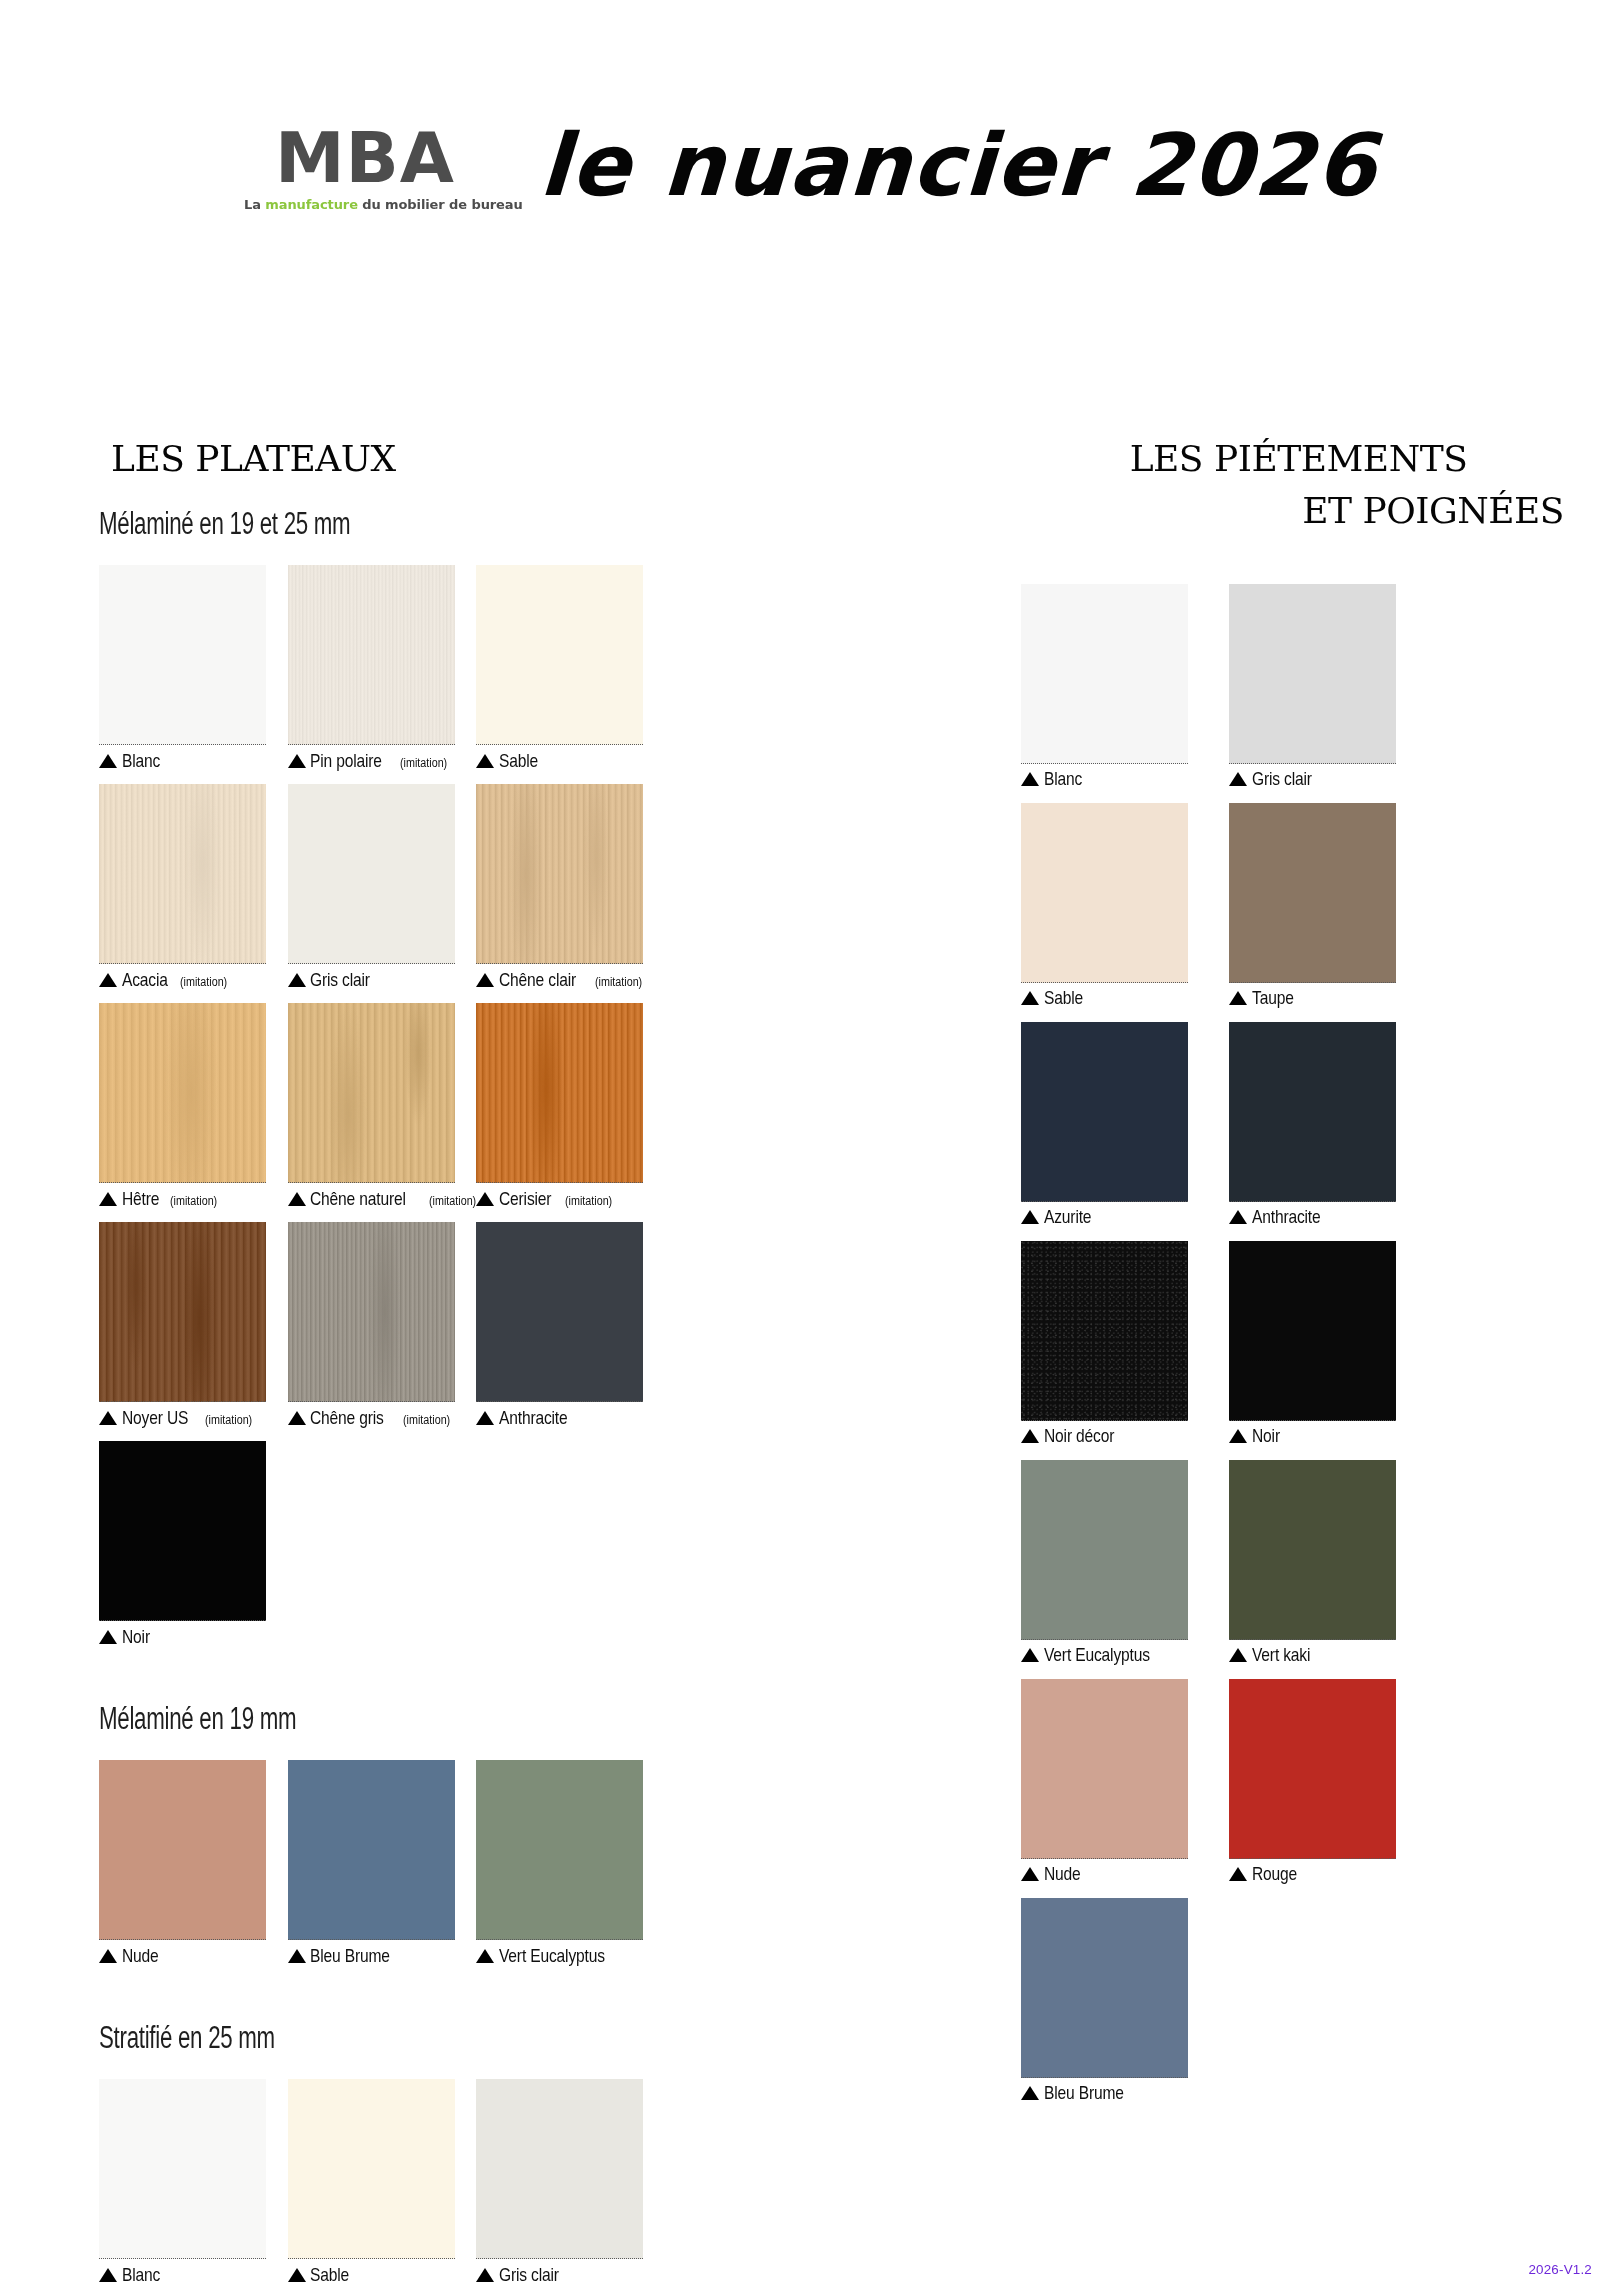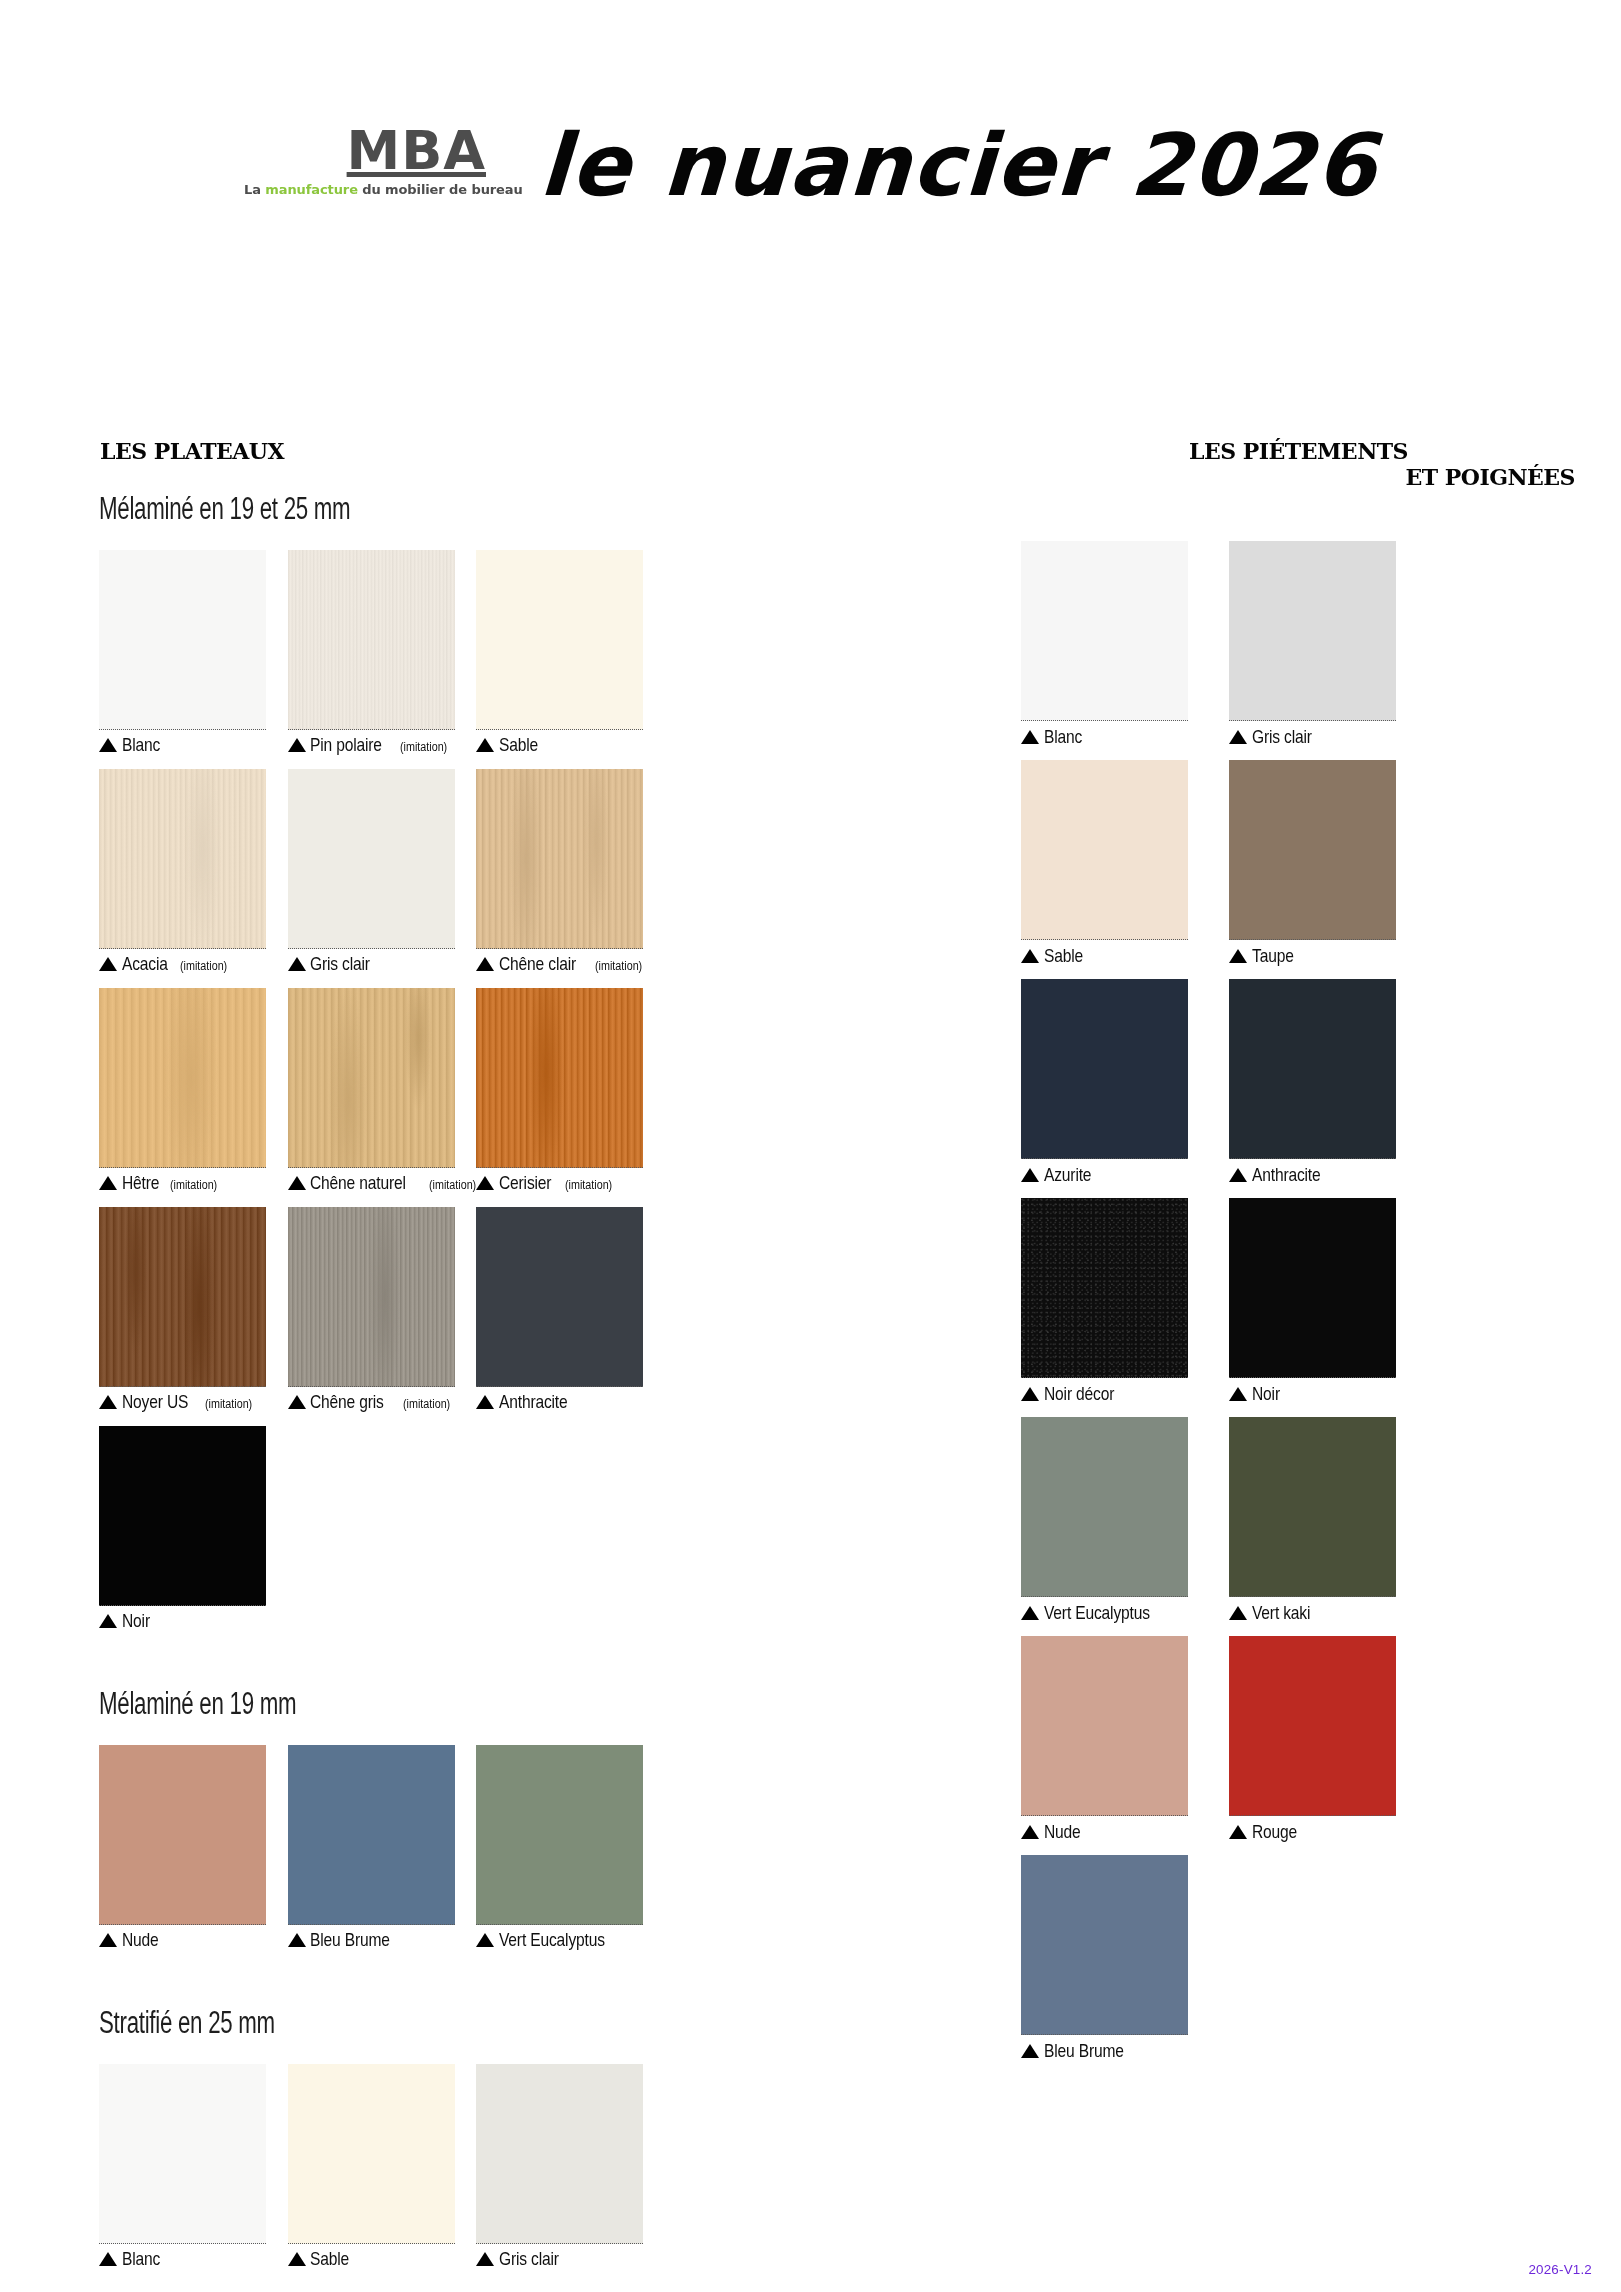--- a/index.html
+++ b/index.html
@@ -27,27 +27,26 @@
   }
   #logo-block {
     position: absolute;
     left: 244px;
     top: 125px;
     width: 242px;
   }
   #logo-mark {
     font-family: "DejaVu Sans", sans-serif;
     font-weight: 700;
-    font-size: 54px;
+    font-size: 70px;
     letter-spacing: 0.9px;
     color: #4d4d4d;
     line-height: 0.95;
     display: block;
-    text-align: right;
-    text-decoration: underline;
+    text-align: center;
   }
   #logo-tagline {
     display: block;
     text-align: center;
     font-family: "DejaVu Sans", sans-serif;
     font-weight: 700;
     font-size: 13px;
     color: #4d4d4d;
     letter-spacing: -0.1px;
     margin-top: 5.4px;
@@ -76,25 +75,25 @@
     top: 0;
     width: 1621px;
     height: 2293px;
   }
   .column { position: absolute; top: 0; }
   #col-plateaux   { left: 99px; width: 716px; }
   #col-pietements { left: 1021px; width: 555px; }
 
   .col-title {
     font-family: "DejaVu Serif", serif;
-    font-weight: 700;
-    font-size: 22px;
+    font-weight: 400;
+    font-size: 36px;
     letter-spacing: -0.5px;
     color: #050505;
-    margin: 1px;
+    margin: 12px;
     line-height: 1.12;
   }
   .col-title.center { text-align: center; }
 
   .sub-title {
     font-family: "Liberation Sans", sans-serif;
     font-weight: 400;
     font-size: 31px;
     letter-spacing: -0.4px;
     color: #1e1e1e;

